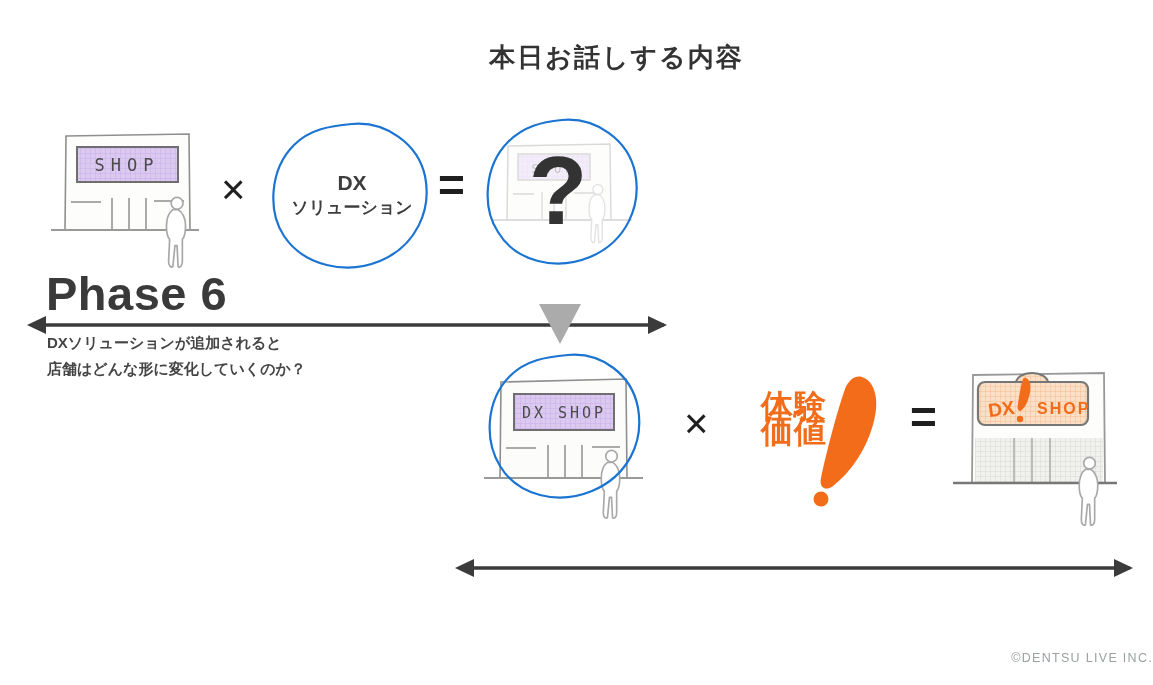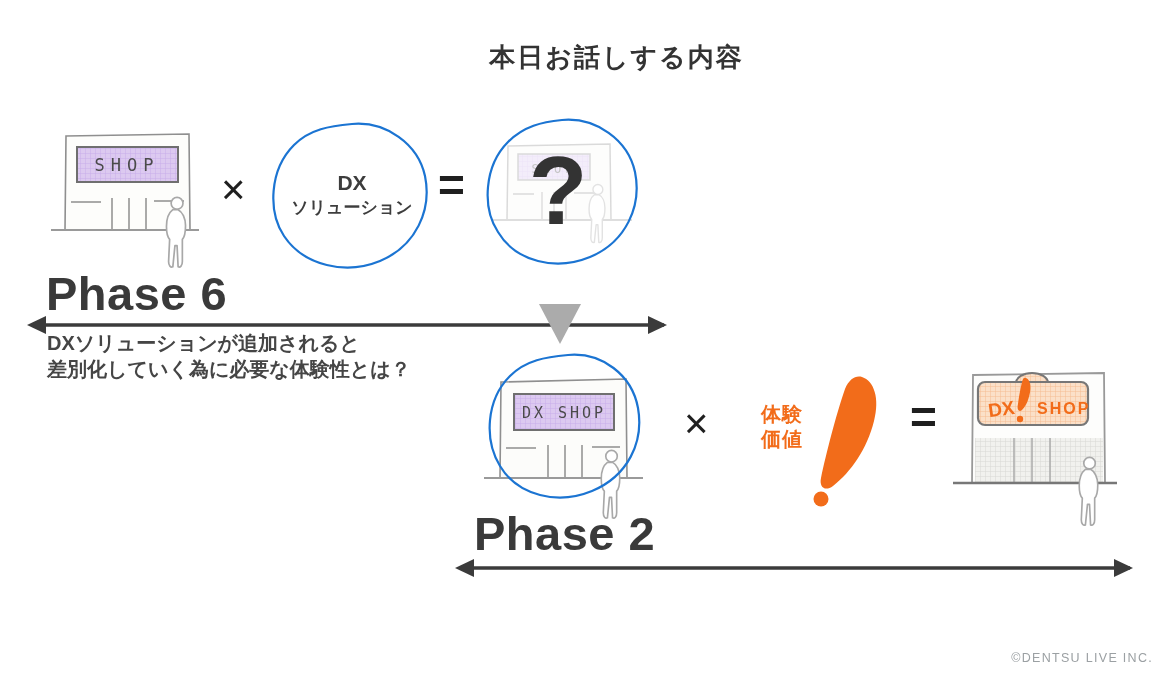--- a/index.html
+++ b/index.html
@@ -2,24 +2,24 @@
 <html><head>
 <meta charset="utf-8">
 <style>
   html,body{margin:0;padding:0;background:#fff;}
   .slide{position:relative;width:1153px;height:685px;background:#ffffff;overflow:hidden;
          font-family:"Liberation Sans","DejaVu Sans",sans-serif;}
   .abs{position:absolute;}
   .title{top:40px;left:80px;right:0;text-align:center;font-size:26px;font-weight:bold;
          color:#333;letter-spacing:2px;}
   .heading{font-size:47px;font-weight:bold;color:#3a3a3a;letter-spacing:.5px;}
-  .caption{font-size:20px;font-weight:bold;color:#454545;line-height:26px;}
+  .caption{font-size:15px;font-weight:bold;color:#454545;line-height:26px;}
   .op-x{font-size:42px;font-weight:400;color:#1f1f1f;line-height:44px;}
   .op-eq{font-size:46px;font-weight:bold;color:#1f1f1f;line-height:46px;}
-  .value{font-size:20px;font-weight:bold;color:#f26c1a;line-height:25px;letter-spacing:1px;margin-top:8px;}
+  .value{font-size:32px;font-weight:bold;color:#f26c1a;line-height:25px;letter-spacing:1px;}
   .tri{width:0;height:0;border-left:21px solid transparent;border-right:21px solid transparent;
        border-top:40px solid #ababab;}
   .footer{top:651px;left:60px;right:0;text-align:right;font-size:12.5px;color:#9ba0a3;
           letter-spacing:1.3px;}
   svg{display:block;overflow:visible;}
   svg text{font-family:"Liberation Sans","DejaVu Sans",sans-serif;}
   .signtext{font-family:"DejaVu Sans Mono","Liberation Mono",monospace;}
 </style>
 </head>
 <body>
@@ -89,21 +89,21 @@
   <svg class="abs" style="left:24px;top:312px" width="646" height="26">
     <line x1="8" y1="13" x2="640" y2="13" stroke="#3b3b3b" stroke-width="3.6"></line>
     <polygon points="3,13 22,4 22,22" fill="#3b3b3b"></polygon>
     <polygon points="643,13 624,4 624,22" fill="#3b3b3b"></polygon>
   </svg>
 
   <div class="abs tri" style="left:539px;top:304px"></div>
 
   <div class="abs caption" style="left:47px;top:330px">
     <div>DXソリューションが追加されると</div>
-    <div>差別化していく為に必要な体験性とは？</div>
+    <div>店舗はどんな形に変化していくのか？</div>
   </div>
 
   <svg class="abs" style="left:480px;top:348px" width="170" height="178" viewBox="0 0 170 178">
     <path d="M21,34 L146,31 L147,130 L20,130 Z" fill="#fcfcfa" stroke="#8f8f8f" stroke-width="1.6"></path>
     <rect x="34" y="46" width="100" height="36" fill="url(#gridPurple)" stroke="#6f6f6f" stroke-width="2"></rect>
     <text class="signtext" x="84" y="70" font-size="15" letter-spacing="3" fill="#4a4a4a" text-anchor="middle">DX SHOP</text>
     <path d="M26,100 L56,100 M112,99 L140,99 M68,97 L68,130 M85,97 L85,130 M102,97 L102,130" stroke="#8f8f8f" stroke-width="1.5" fill="none"></path>
     <path d="M4,130 L163,130" stroke="#9a9a9a" stroke-width="2.2"></path>
     <use href="#person" x="113" y="101" width="35" height="74"></use>
     <path d="M88,7 C122,4 152,27 158,60 C164,94 148,128 112,143 C78,157 38,148 20,118
@@ -133,21 +133,20 @@
     <rect x="28" y="16" width="110" height="43" rx="7" fill="url(#gridOrange)" stroke="#777" stroke-width="2.2"></rect>
     <text x="38" y="50" font-size="19" font-weight="bold" fill="#f26c1a" transform="rotate(-8 48 42)">DX</text>
     <path d="M76,12 C81,14 82,23 78,34 C76,40 72,45 70,45 C68,45 67,42 68,38 C69,30 71,20 72,16
              C73,12 74,11 76,12 Z" fill="#f26c1a"></path>
     <circle cx="70" cy="53" r="3.2" fill="#f26c1a"></circle>
     <text x="87" y="48" font-size="16" font-weight="bold" fill="#f26c1a" letter-spacing="2">SHOP</text>
     <path d="M3,117 L167,117" stroke="#777" stroke-width="2.5"></path>
     <use href="#person" x="121" y="89" width="35" height="76"></use>
   </svg>
 
-  <div class="abs heading" style="left:474px;top:506px">Phase 2</div>
 
   <svg class="abs" style="left:452px;top:555px" width="684" height="26">
     <line x1="8" y1="13" x2="678" y2="13" stroke="#3b3b3b" stroke-width="3.6"></line>
     <polygon points="3,13 22,4 22,22" fill="#3b3b3b"></polygon>
     <polygon points="681,13 662,4 662,22" fill="#3b3b3b"></polygon>
   </svg>
 
   <div class="abs caption" style="left:477px;top:577px">
   </div>
 

